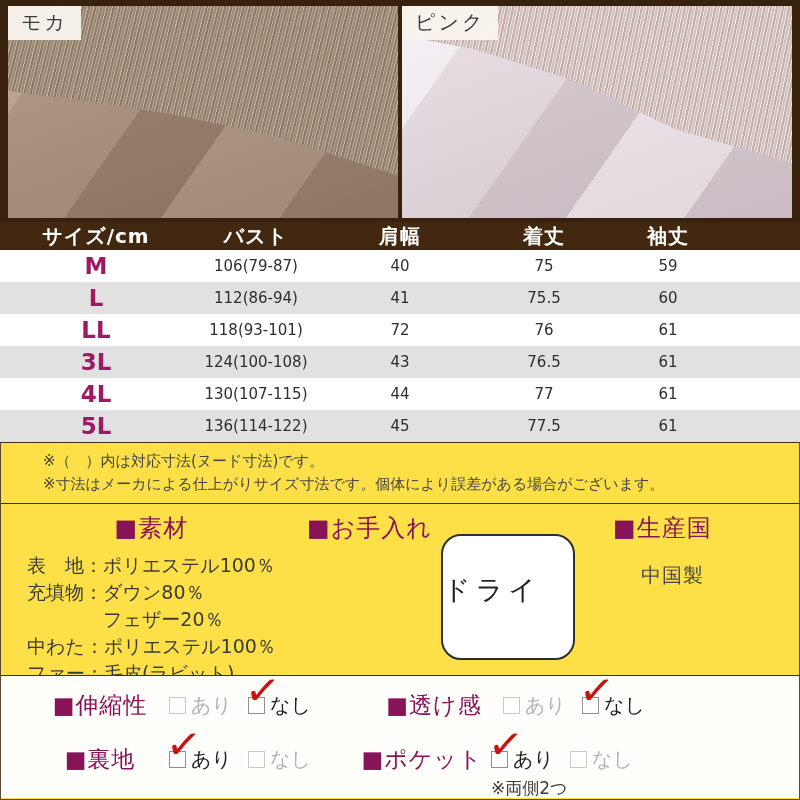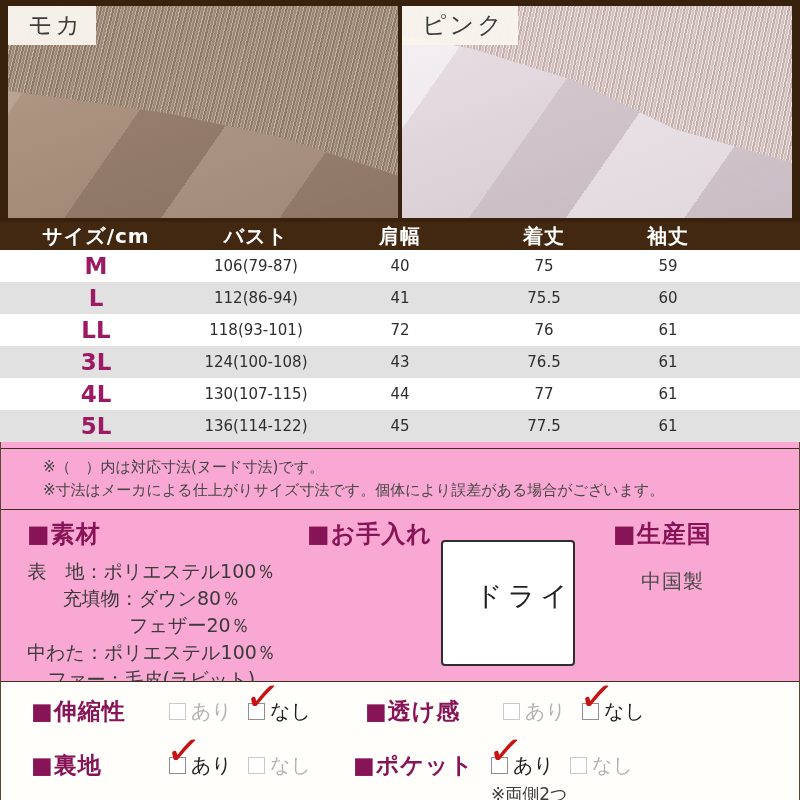--- a/index.html
+++ b/index.html
@@ -43,57 +43,56 @@
   }
   .sw-pink .fur {
     background:
       repeating-linear-gradient(102deg,#c3aeae 0 2px,#e8dbd8 2px 3px,#d2bfbf 3px 5px,#f0e6e2 5px 6px),
       #d8c7c6;
     clip-path:polygon(0 0,100% 0,100% 74%,70% 58%,44% 35%,18% 20%,0 14%);
   }
   .swatch-label {
     position:absolute; top:0; left:0;
     background:rgba(248,245,237,.96);
-    color:#3c3c3c; font-size:24px; padding:3px 13px 4px 20px;
+    color:#3c3c3c; font-size:20px; padding:3px 13px 4px 13px;
     letter-spacing:3px;
   }
 
   
   table.size-table { width:100%; border-collapse:collapse; table-layout:fixed; }
   .size-table th {
     background:#422810; color:#fff; font-weight:bold;
     font-size:20px; height:28px; text-align:center; letter-spacing:1px;margin-top:10px;
   }
   .size-table td { text-align:center; height:32px; font-size:15px; color:#2e2e2e; white-space:nowrap; }
   .size-table tr.alt td { background:#e1e1e1; }
   .size-table tr.plain td { background:#ffffff; }
   .size-table td.size-cell { color:#9c1a64; font-weight:bold; font-size:23px; }
 
   
   .bottom-wrap {
-    background:#f9a8d4; height:358px;
+    background:#fde047; height:358px;
     border-left:1px solid #5a4530; border-right:1px solid #5a4530; border-bottom:1px solid #5a4530;
-    padding-top:6px;
   }
   .notes-box {
     border-top:1px solid #3d2e1c; border-bottom:1px solid #3d2e1c;
     padding:7px 10px 8px 42px;
   }
   .notes-box p { font-size:15px; color:#454545; line-height:1.5; white-space:pre-wrap; }
 
   .info-box { position:relative; height:172px; border-bottom:1px solid #3d2e1c; }
-  .sec-heading { color:#871457; font-weight:bold; font-size:24px; letter-spacing:1px; }
+  .sec-heading { color:#871457; font-weight:normal; font-size:24px; letter-spacing:1px;text-align:center; }
   .material-block { position:absolute; left:26px; top:8px; }
-  .material-lines { margin-top:8px;text-align:center; }
+  .material-lines { margin-top:8px; }
   .material-lines p { font-size:19px; color:#3a3a3a; line-height:1.42; white-space:pre-wrap; }
   .care-heading { position:absolute; left:306px; top:8px; }
   .dry-box {
     position:absolute; left:440px; top:30px; width:134px; height:126px;
-    border:2px solid #2e2e2e; border-radius:4px; background:#fff;
-    text-align:right; padding-top:36px;
+    border:2px solid #2e2e2e; border-radius:20px; background:#fff;
+    text-align:left; padding-top:36px;
     font-size:27px; color:#222; letter-spacing:5px;
   }
   .origin-heading { position:absolute; left:612px; top:8px; }
   .origin-value { position:absolute; left:640px; top:58px; font-size:20px; color:#4a4a4a; letter-spacing:1px; }
 
   .props-box { position:relative; height:122px; background:#fffefb; }
   .prop-item { position:absolute; display:flex; align-items:center; }
   .prop-item .sec-heading { width:138px; font-size:23px; }
   .prop-options { display:flex; gap:16px; }
   .opt { position:relative; display:flex; align-items:center; }

